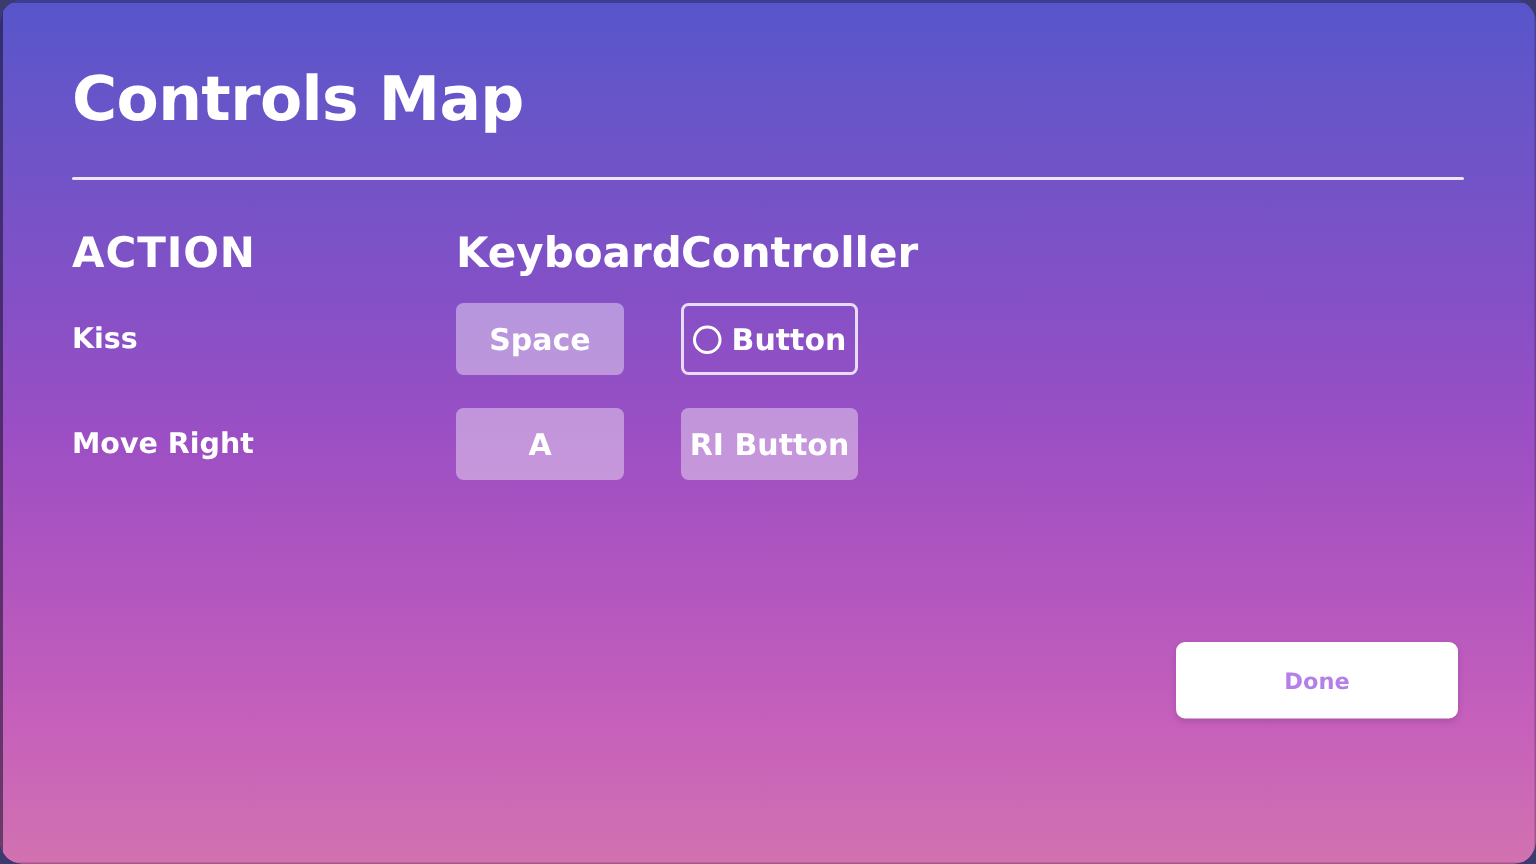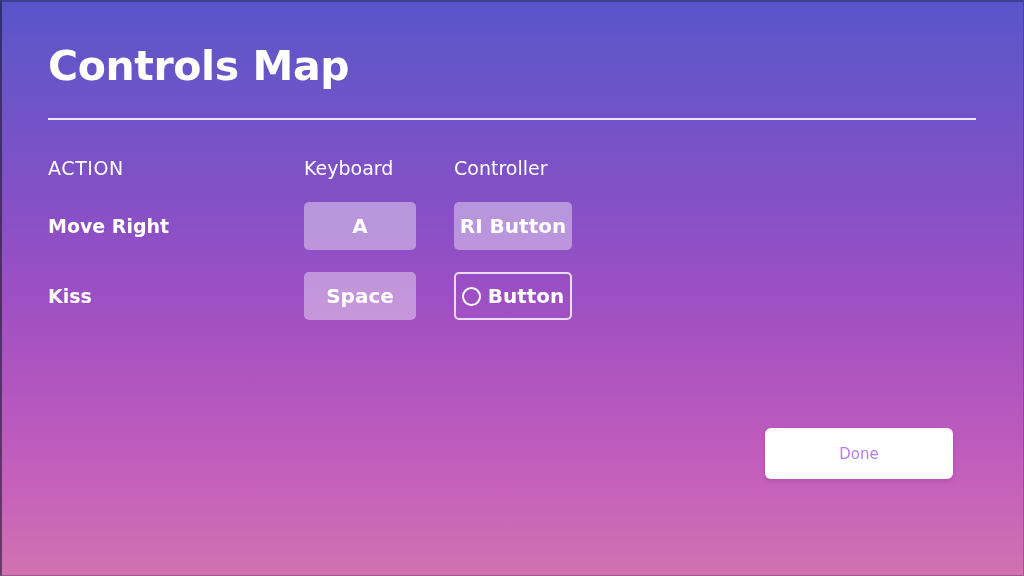--- a/index.html
+++ b/index.html
@@ -1,15 +1,15 @@
 <!DOCTYPE html>
 <html><head>
 <meta charset="utf-8">
 <style>
-  * { box-sizing: border-box; margin: 0; padding: 0; }
+  * { box-sizing: border-box; margin: 0; padding: 0; border-radius: 15px; }
 
   html, body {
     width: 1024px;
     height: 576px;
     overflow: hidden;
   }
 
   body {
     font-family: "DejaVu Sans", sans-serif;
     background: #3c3a6e;
@@ -80,22 +80,22 @@
     margin-bottom: 22px;
   }
   .row.header { margin-bottom: 16px; height: 36px; }
 
   .col-action    { width: 256px; flex: none; }
   .col-keyboard  { width: 126px; flex: none; }
   .col-controller{ width: 118px; flex: none; margin-left: 24px; }
 
   .hdr-text {
     color: #ffffff;
-    font-weight: normal;
-    font-size: 19px;
+    font-weight: bold;
+    font-size: 28px;
     white-space: nowrap;
     text-align: center;
   }
   .hdr-action { letter-spacing: 0.6px; }
 
   .action-label {
     color: #ffffff;
     font-weight: bold;
     font-size: 19px;
     white-space: nowrap;
@@ -132,30 +132,30 @@
     width: 19px;
     height: 19px;
     border: 2px solid #ffffff;
     border-radius: 50%;
     flex: none;
   }
 
   
   .done-btn {
     position: absolute;
-    left: 765px;
+    left: 784px;
     top: 428px;
     width: 188px;
     height: 51px;
     background: #ffffff;
     border: none;
     border-radius: 6px;
     color: #b57fe8;
     font-family: "DejaVu Sans", sans-serif;
-    font-weight: normal;
+    font-weight: bold;
     font-size: 15px;
     cursor: pointer;
     box-shadow: 0 2px 4px rgba(60,30,90,0.18);
   }
 </style>
 </head>
 <body>
 
 <div id="screen">
 
@@ -166,54 +166,54 @@
 
     <div class="row header">
       <div class="col-action">
         <span class="hdr-text hdr-action">ACTION</span>
       </div>
       <div class="col-keyboard">
         <span class="hdr-text">Keyboard</span>
       </div>
       <div class="col-controller">
         <span class="hdr-text">Controller</span>
-      </div>
-    </div>
-
-    <div class="row">
-      <div class="col-action">
-        <span class="action-label">Move Right</span>
-      </div>
-      <div class="col-keyboard">
-        <div class="chip chip-filled chip-kb">
-          <span>A</span>
-        </div>
-      </div>
-      <div class="col-controller">
-        <div class="chip chip-filled chip-ct">
-          <span>RI Button</span>
-        </div>
       </div>
     </div>
 
     <div class="row">
       <div class="col-action">
         <span class="action-label">Kiss</span>
       </div>
       <div class="col-keyboard">
         <div class="chip chip-filled chip-kb">
           <span>Space</span>
         </div>
       </div>
       <div class="col-controller">
         <div class="chip chip-outline chip-ct">
           <span class="glyph-circle"></span>
           <span>Button</span>
         </div>
       </div>
     </div>
 
+    <div class="row">
+      <div class="col-action">
+        <span class="action-label">Move Right</span>
+      </div>
+      <div class="col-keyboard">
+        <div class="chip chip-filled chip-kb">
+          <span>A</span>
+        </div>
+      </div>
+      <div class="col-controller">
+        <div class="chip chip-filled chip-ct">
+          <span>RI Button</span>
+        </div>
+      </div>
+    </div>
+
 
   </div>
 
   <button class="done-btn">Done</button>
 
 </div>
 
 </body></html>

